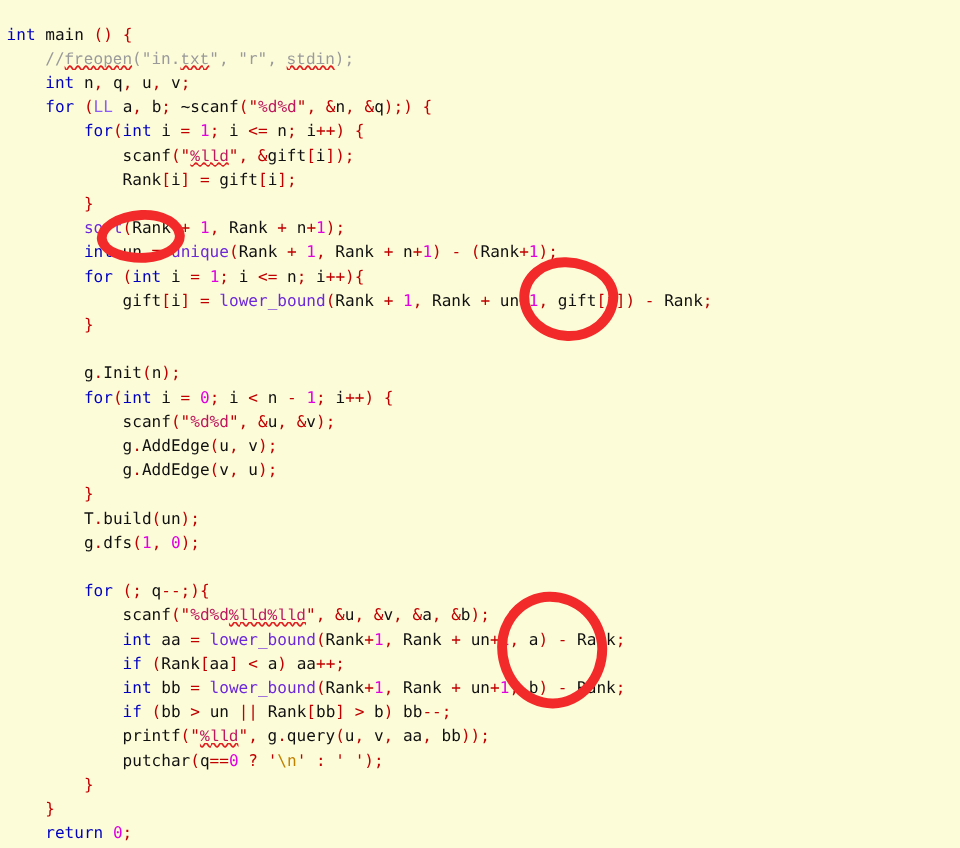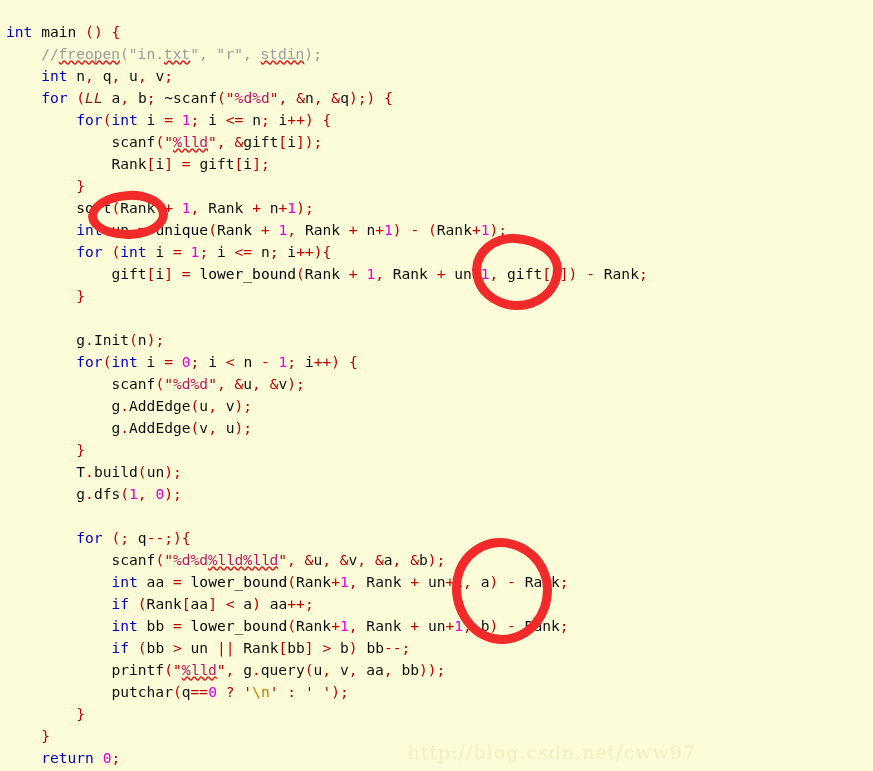--- a/index.html
+++ b/index.html
@@ -24,25 +24,25 @@
     font-size: 14.6px;
     line-height: 22px;
     white-space: pre;
     letter-spacing: 0px;
     color: #000000;
   }
   .ln { display: block; height: 22px; }
 
   
   .kw   { color: #0000c0; }           
-  .typ  { color: #7f1d1d; font-style: italic; }           
+  .typ  { color: #8b5cf6; }           
   .pun  { color: #c00000; }           
   .op   { color: #c00000; }           
   .num  { color: #e000e0; }           
-  .fn   { color: #000000; }           
+  .fn   { color: #6d28d9; }           
   .id   { color: #101010; }           
   .str  { color: #c00000; }           
   .fmt  { color: #be185d; }           
   .chr  { color: #c08000; }           
   .cmt  { color: #9a9a9a; }           
   .sq   {                              
     text-decoration: underline wavy #e02020;
     text-decoration-skip-ink: none;
     font-family: Liberation Mono, monospace;
   }
@@ -87,15 +87,14 @@
 <body>
 
 <div id="page">
 
   <pre id="code"><span class="ln"><span class="kw">int</span> <span class="id">main</span> <span class="pun">()</span> <span class="pun">{</span></span><span class="ln">    <span class="cmt">//<span class="sq">freopen</span>("in.<span class="sq">txt</span>", "r", <span class="sq">stdin</span>);</span></span><span class="ln">    <span class="kw">int</span> <span class="id">n</span><span class="pun">,</span> <span class="id">q</span><span class="pun">,</span> <span class="id">u</span><span class="pun">,</span> <span class="id">v</span><span class="pun">;</span></span><span class="ln">    <span class="kw">for</span> <span class="pun">(</span><span class="typ">LL</span> <span class="id">a</span><span class="pun">,</span> <span class="id">b</span><span class="pun">;</span> <span class="id">~</span><span class="id">scanf</span><span class="pun">(</span><span class="str">"</span><span class="fmt">%d%d</span><span class="str">"</span><span class="pun">,</span> <span class="pun">&amp;</span><span class="id">n</span><span class="pun">,</span> <span class="pun">&amp;</span><span class="id">q</span><span class="pun">);)</span> <span class="pun">{</span></span><span class="ln">        <span class="kw">for</span><span class="pun">(</span><span class="kw">int</span> <span class="id">i</span> <span class="pun">=</span> <span class="num">1</span><span class="pun">;</span> <span class="id">i</span> <span class="pun">&lt;=</span> <span class="id">n</span><span class="pun">;</span> <span class="id">i</span><span class="op">++</span><span class="pun">)</span> <span class="pun">{</span></span><span class="ln">            <span class="id">scanf</span><span class="pun">(</span><span class="str">"</span><span class="fmt sq">%lld</span><span class="str">"</span><span class="pun">,</span> <span class="pun">&amp;</span><span class="id">gift</span><span class="pun">[</span><span class="id">i</span><span class="pun">]);</span></span><span class="ln">            <span class="id">Rank</span><span class="pun">[</span><span class="id">i</span><span class="pun">]</span> <span class="pun">=</span> <span class="id">gift</span><span class="pun">[</span><span class="id">i</span><span class="pun">];</span></span><span class="ln">        <span class="pun">}</span></span><span class="ln">        <span class="fn">sort</span><span class="pun">(</span><span class="id">Rank</span> <span class="op">+</span> <span class="num">1</span><span class="pun">,</span> <span class="id">Rank</span> <span class="op">+</span> <span class="id">n</span><span class="op">+</span><span class="num">1</span><span class="pun">);</span></span><span class="ln">        <span class="kw">int</span> <span class="id">un</span> <span class="pun">=</span> <span class="fn">unique</span><span class="pun">(</span><span class="id">Rank</span> <span class="op">+</span> <span class="num">1</span><span class="pun">,</span> <span class="id">Rank</span> <span class="op">+</span> <span class="id">n</span><span class="op">+</span><span class="num">1</span><span class="pun">)</span> <span class="op">-</span> <span class="pun">(</span><span class="id">Rank</span><span class="op">+</span><span class="num">1</span><span class="pun">);</span></span><span class="ln">        <span class="kw">for</span> <span class="pun">(</span><span class="kw">int</span> <span class="id">i</span> <span class="pun">=</span> <span class="num">1</span><span class="pun">;</span> <span class="id">i</span> <span class="pun">&lt;=</span> <span class="id">n</span><span class="pun">;</span> <span class="id">i</span><span class="op">++</span><span class="pun">){</span></span><span class="ln">            <span class="id">gift</span><span class="pun">[</span><span class="id">i</span><span class="pun">]</span> <span class="pun">=</span> <span class="fn">lower_bound</span><span class="pun">(</span><span class="id">Rank</span> <span class="op">+</span> <span class="num">1</span><span class="pun">,</span> <span class="id">Rank</span> <span class="op">+</span> <span class="id">un</span><span class="op">+</span><span class="num">1</span><span class="pun">,</span> <span class="id">gift</span><span class="pun">[</span><span class="id">i</span><span class="pun">])</span> <span class="op">-</span> <span class="id">Rank</span><span class="pun">;</span></span><span class="ln">        <span class="pun">}</span></span><span class="ln"> </span><span class="ln">        <span class="id">g</span><span class="pun">.</span><span class="id">Init</span><span class="pun">(</span><span class="id">n</span><span class="pun">);</span></span><span class="ln">        <span class="kw">for</span><span class="pun">(</span><span class="kw">int</span> <span class="id">i</span> <span class="pun">=</span> <span class="num">0</span><span class="pun">;</span> <span class="id">i</span> <span class="pun">&lt;</span> <span class="id">n</span> <span class="op">-</span> <span class="num">1</span><span class="pun">;</span> <span class="id">i</span><span class="op">++</span><span class="pun">)</span> <span class="pun">{</span></span><span class="ln">            <span class="id">scanf</span><span class="pun">(</span><span class="str">"</span><span class="fmt">%d%d</span><span class="str">"</span><span class="pun">,</span> <span class="pun">&amp;</span><span class="id">u</span><span class="pun">,</span> <span class="pun">&amp;</span><span class="id">v</span><span class="pun">);</span></span><span class="ln">            <span class="id">g</span><span class="pun">.</span><span class="id">AddEdge</span><span class="pun">(</span><span class="id">u</span><span class="pun">,</span> <span class="id">v</span><span class="pun">);</span></span><span class="ln">            <span class="id">g</span><span class="pun">.</span><span class="id">AddEdge</span><span class="pun">(</span><span class="id">v</span><span class="pun">,</span> <span class="id">u</span><span class="pun">);</span></span><span class="ln">        <span class="pun">}</span></span><span class="ln">        <span class="id">T</span><span class="pun">.</span><span class="id">build</span><span class="pun">(</span><span class="id">un</span><span class="pun">);</span></span><span class="ln">        <span class="id">g</span><span class="pun">.</span><span class="id">dfs</span><span class="pun">(</span><span class="num">1</span><span class="pun">,</span> <span class="num">0</span><span class="pun">);</span></span><span class="ln"> </span><span class="ln">        <span class="kw">for</span> <span class="pun">(;</span> <span class="id">q</span><span class="op">--</span><span class="pun">;){</span></span><span class="ln">            <span class="id">scanf</span><span class="pun">(</span><span class="str">"</span><span class="fmt">%d%d</span><span class="fmt sq">%lld%lld</span><span class="str">"</span><span class="pun">,</span> <span class="pun">&amp;</span><span class="id">u</span><span class="pun">,</span> <span class="pun">&amp;</span><span class="id">v</span><span class="pun">,</span> <span class="pun">&amp;</span><span class="id">a</span><span class="pun">,</span> <span class="pun">&amp;</span><span class="id">b</span><span class="pun">);</span></span><span class="ln">            <span class="kw">int</span> <span class="id">aa</span> <span class="pun">=</span> <span class="fn">lower_bound</span><span class="pun">(</span><span class="id">Rank</span><span class="op">+</span><span class="num">1</span><span class="pun">,</span> <span class="id">Rank</span> <span class="op">+</span> <span class="id">un</span><span class="op">+</span><span class="num">1</span><span class="pun">,</span> <span class="id">a</span><span class="pun">)</span> <span class="op">-</span> <span class="id">Rank</span><span class="pun">;</span></span><span class="ln">            <span class="kw">if</span> <span class="pun">(</span><span class="id">Rank</span><span class="pun">[</span><span class="id">aa</span><span class="pun">]</span> <span class="pun">&lt;</span> <span class="id">a</span><span class="pun">)</span> <span class="id">aa</span><span class="op">++</span><span class="pun">;</span></span><span class="ln">            <span class="kw">int</span> <span class="id">bb</span> <span class="pun">=</span> <span class="fn">lower_bound</span><span class="pun">(</span><span class="id">Rank</span><span class="op">+</span><span class="num">1</span><span class="pun">,</span> <span class="id">Rank</span> <span class="op">+</span> <span class="id">un</span><span class="op">+</span><span class="num">1</span><span class="pun">,</span> <span class="id">b</span><span class="pun">)</span> <span class="op">-</span> <span class="id">Rank</span><span class="pun">;</span></span><span class="ln">            <span class="kw">if</span> <span class="pun">(</span><span class="id">bb</span> <span class="pun">&gt;</span> <span class="id">un</span> <span class="pun">||</span> <span class="id">Rank</span><span class="pun">[</span><span class="id">bb</span><span class="pun">]</span> <span class="pun">&gt;</span> <span class="id">b</span><span class="pun">)</span> <span class="id">bb</span><span class="op">--</span><span class="pun">;</span></span><span class="ln">            <span class="id">printf</span><span class="pun">(</span><span class="str">"</span><span class="fmt sq">%lld</span><span class="str">"</span><span class="pun">,</span> <span class="id">g</span><span class="pun">.</span><span class="id">query</span><span class="pun">(</span><span class="id">u</span><span class="pun">,</span> <span class="id">v</span><span class="pun">,</span> <span class="id">aa</span><span class="pun">,</span> <span class="id">bb</span><span class="pun">));</span></span><span class="ln">            <span class="id">putchar</span><span class="pun">(</span><span class="id">q</span><span class="pun">==</span><span class="num">0</span> <span class="op">?</span> <span class="str">'</span><span class="chr">\n</span><span class="str">'</span> <span class="op">:</span> <span class="str">' '</span><span class="pun">);</span></span><span class="ln">        <span class="pun">}</span></span><span class="ln">    <span class="pun">}</span></span><span class="ln">    <span class="kw">return</span> <span class="num">0</span><span class="pun">;</span></span><span class="ln"><span class="pun">}</span></span></pre>
 
   <div class="circle" id="circle-un-decl"></div>
   <div class="circle" id="circle-un-plus-one-1"></div>
   <div class="circle" id="circle-un-plus-one-2"></div>
 
-  <div id="watermark">http://blog.csdn.net/cww97</div>
 
 </div>
 
 </body></html>

